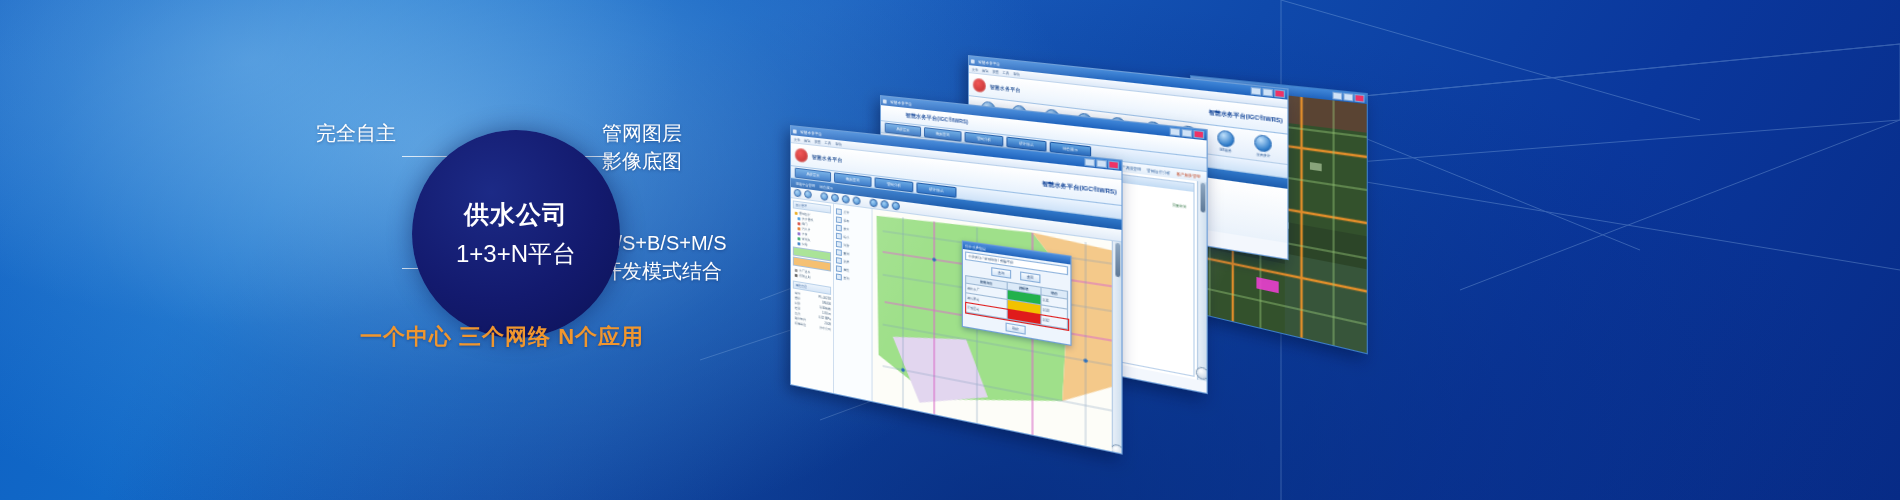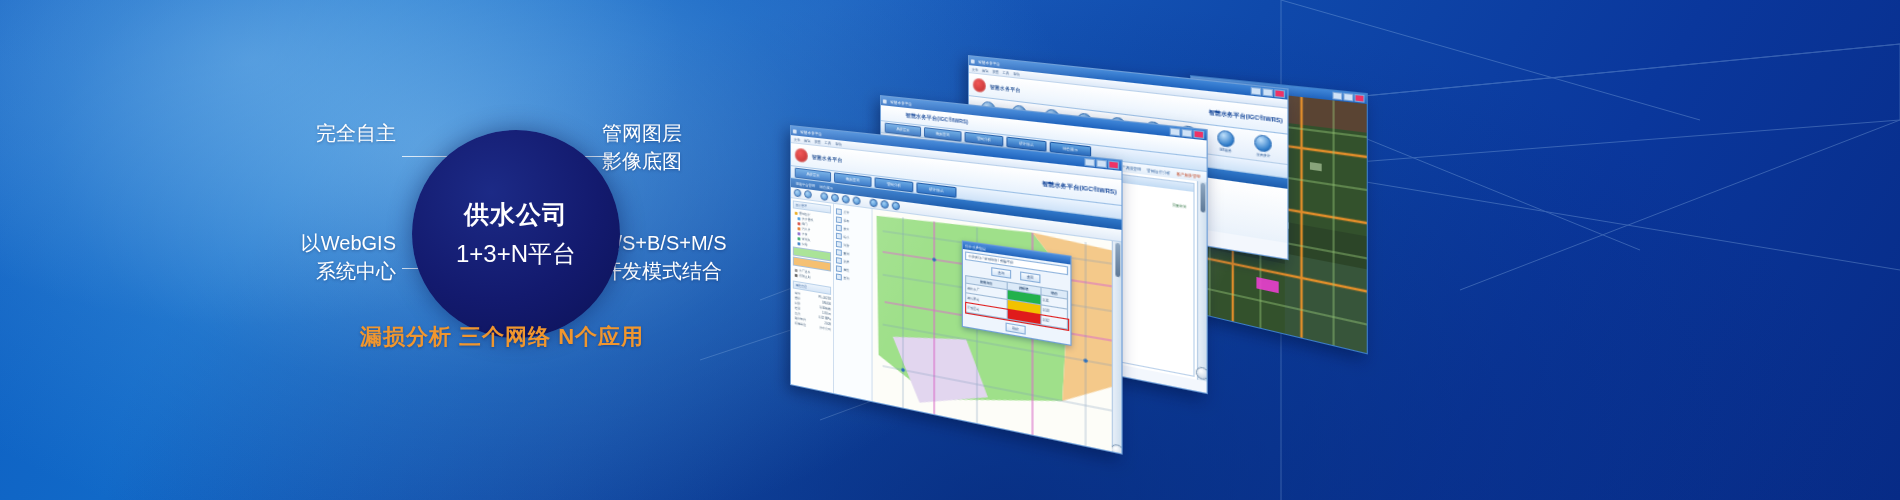--- a/index.html
+++ b/index.html
@@ -145,39 +145,35 @@
       <div>完全自主</div>
     </div>
     <div class="rule rule-tl"></div>
 
     <div class="label lbl-tr">
       <div>管网图层</div>
       <div>影像底图</div>
     </div>
     <div class="rule rule-tr"></div>
 
-    <div class="label lbl-bl">
-      <div>以WebGIS</div>
-      <div>系统中心</div>
-    </div>
     <div class="rule rule-bl"></div>
 
     <div class="label lbl-br">
       <div>C/S+B/S+M/S</div>
       <div>开发模式结合</div>
     </div>
     <div class="rule rule-br"></div>
 
     <div class="circle">
       <div class="c-cn">供水公司</div>
       <div class="c-sub">1+3+N平台</div>
     </div>
   </div>
 
-  <div class="tagline">漏损分析  三个网络  N个应用</div>
+  <div class="tagline">一个中心  三个网络  N个应用</div>
 
   <div class="stack">
 
     <div class="win" style="left:400px;top:20px;width:172px;height:235px;transform:perspective(700px) rotateY(-22deg) skewY(5.4deg);transform-origin:left top;border-color:#3d7ec9;">
       <div class="win-tb">
         <span class="tb-dot"></span>
         <span class="tb-cap">影像底图</span>
         <span class="tb-btns">
           <span class="tb-btn"></span>
           <span class="tb-btn"></span>

